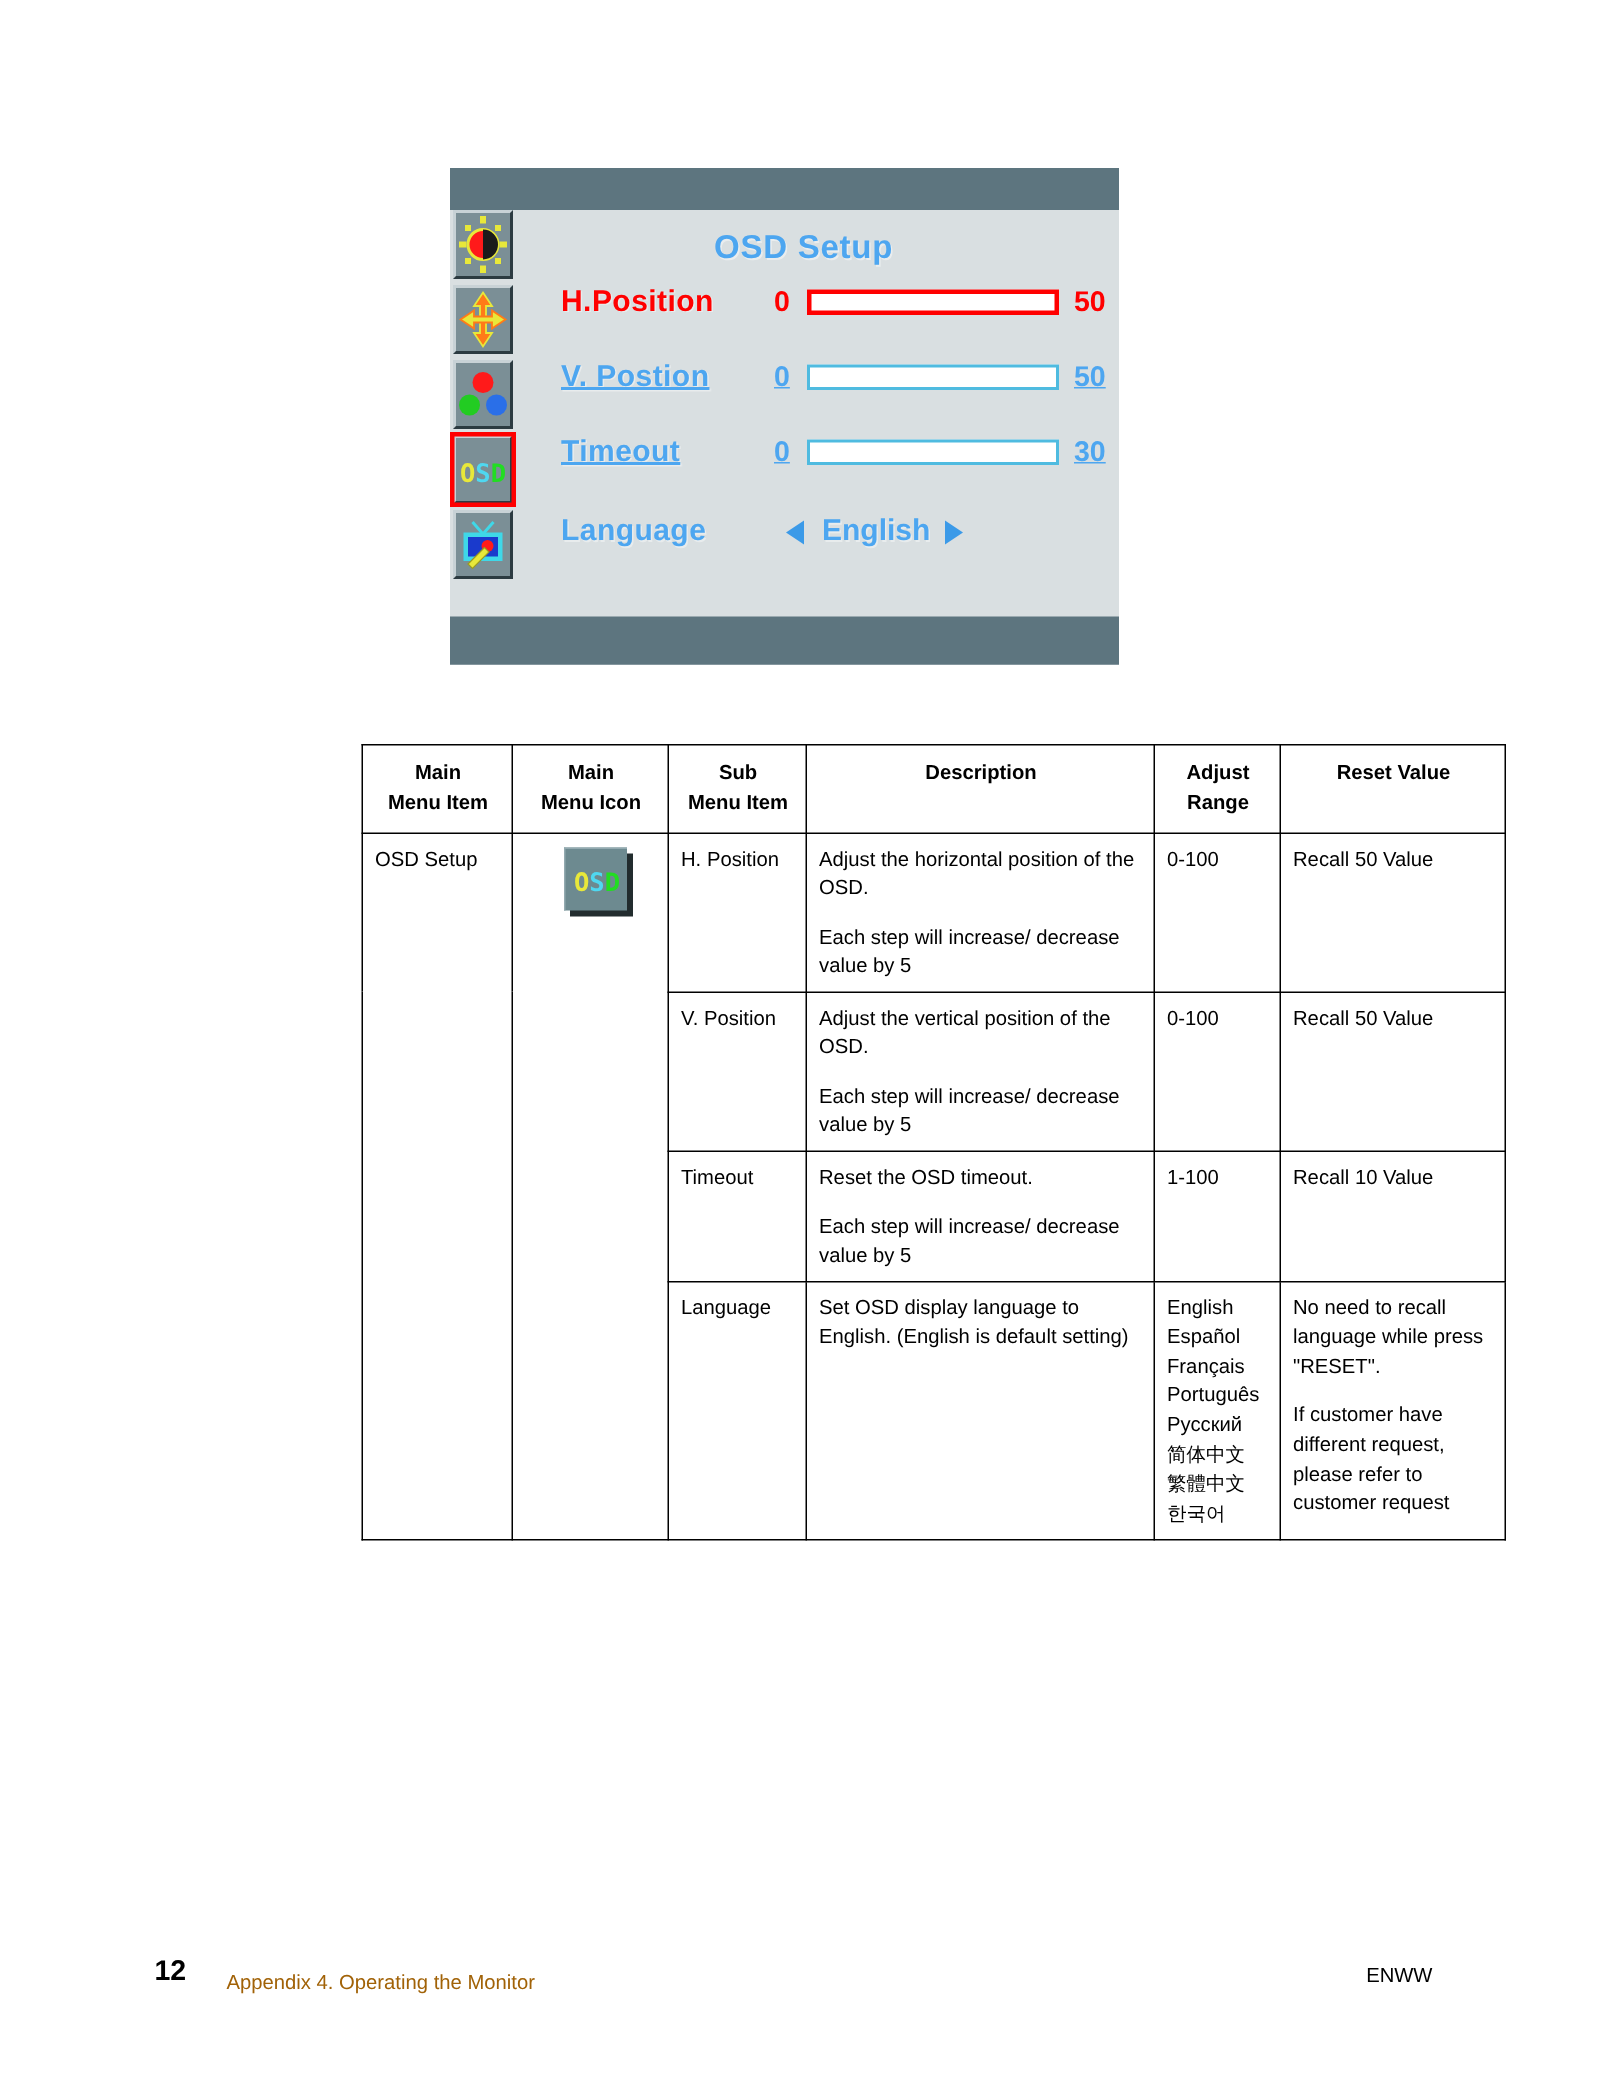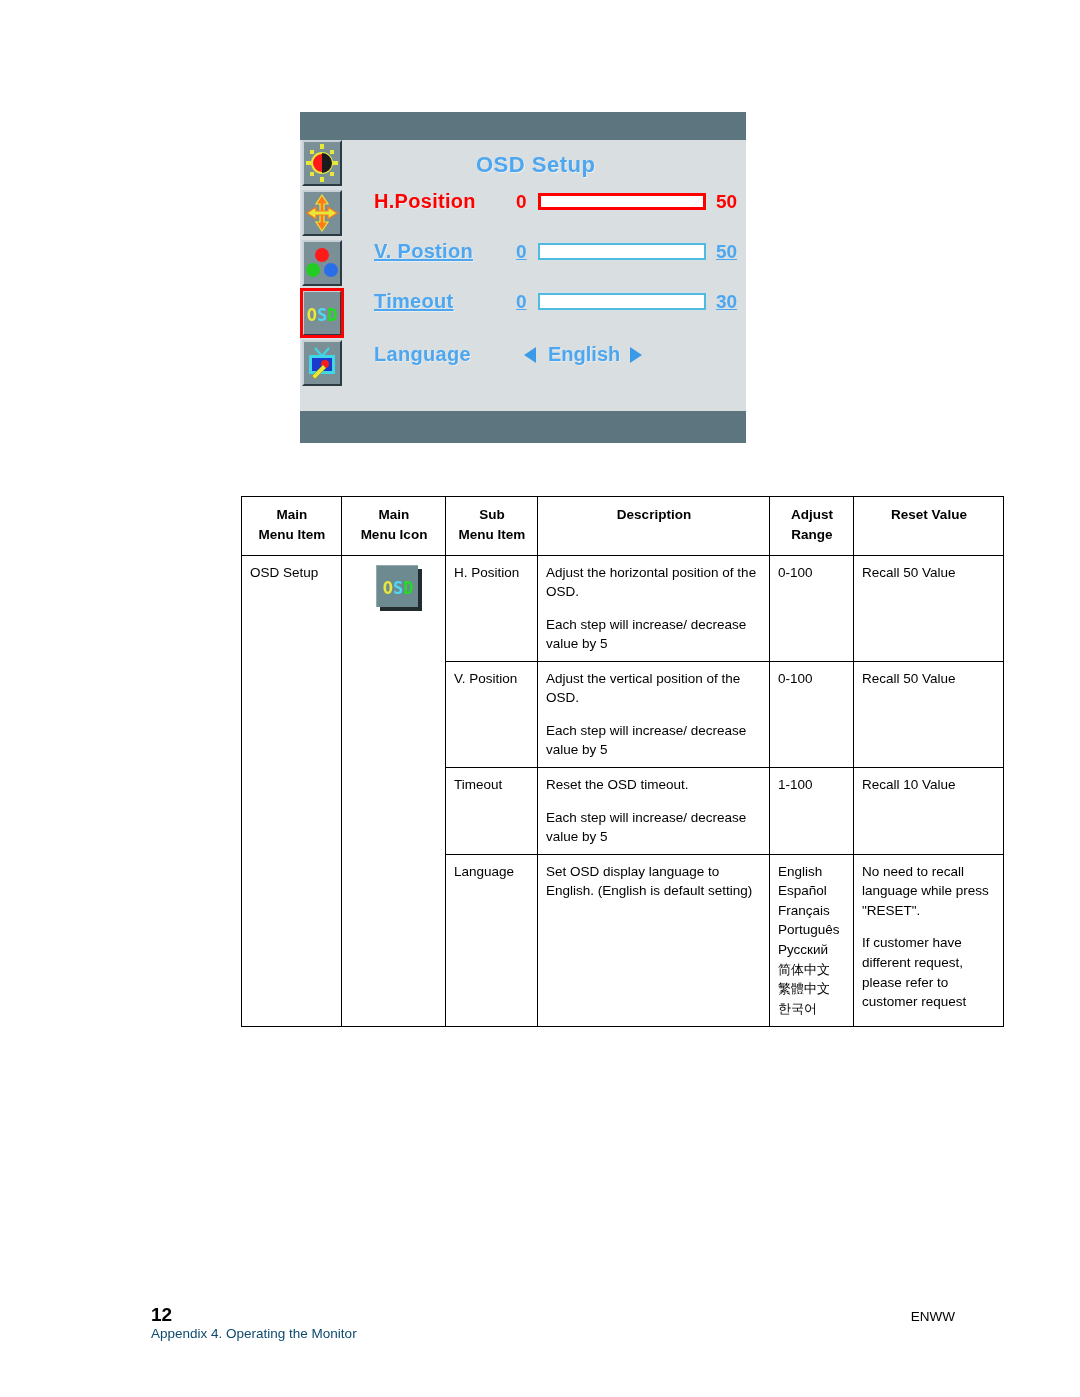--- a/index.html
+++ b/index.html
@@ -227,27 +227,26 @@
     top: 1307px;
     width: 852px;
     height: 22px;
   }
   .footer .pagenum {
     position: absolute;
     left: 0; top: -3px;
     font-size: 19px;
     font-weight: bold;
     color: #000;
-    margin-left: 48px;
   }
   .footer .crumb {
     position: absolute;
-    left: 48px; top: 19px;
+    left: 48px; top: 7px;
     font-size: 13.5px;
-    color: #0c4a6e;
+    color: #a16207;
   }
   .footer .ennw {
     position: absolute;
     right: 0; top: 2px;
     font-size: 13.5px;
     color: #000;
     padding-left: 36px;
   }
 </style>
 </head>

